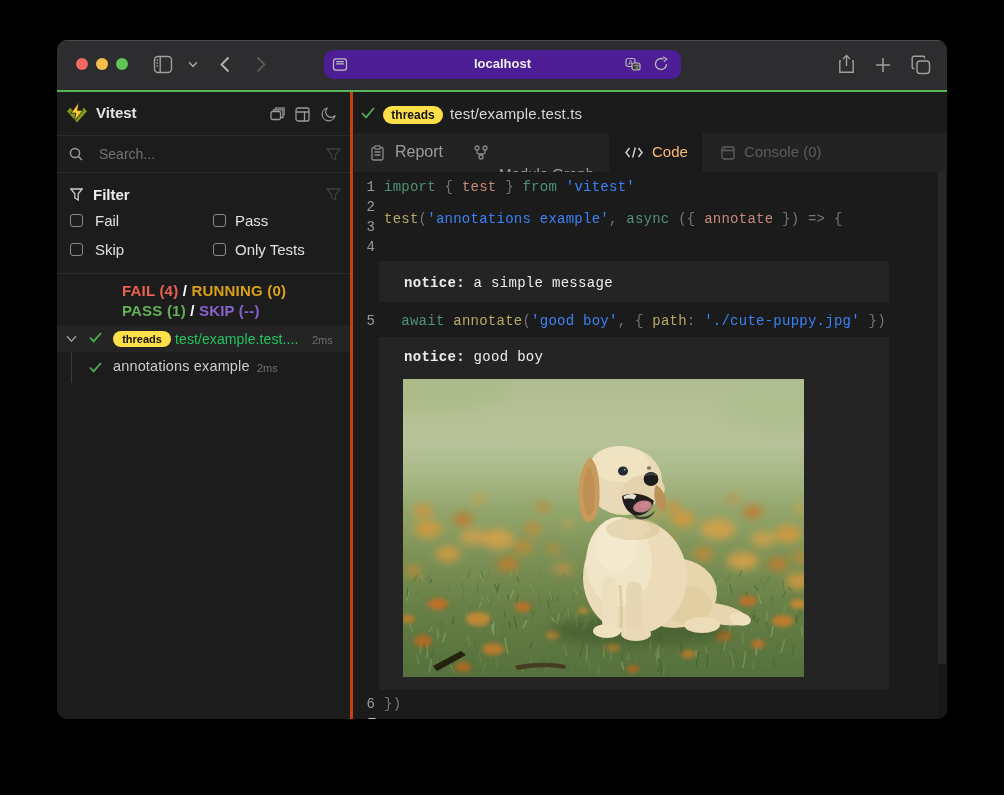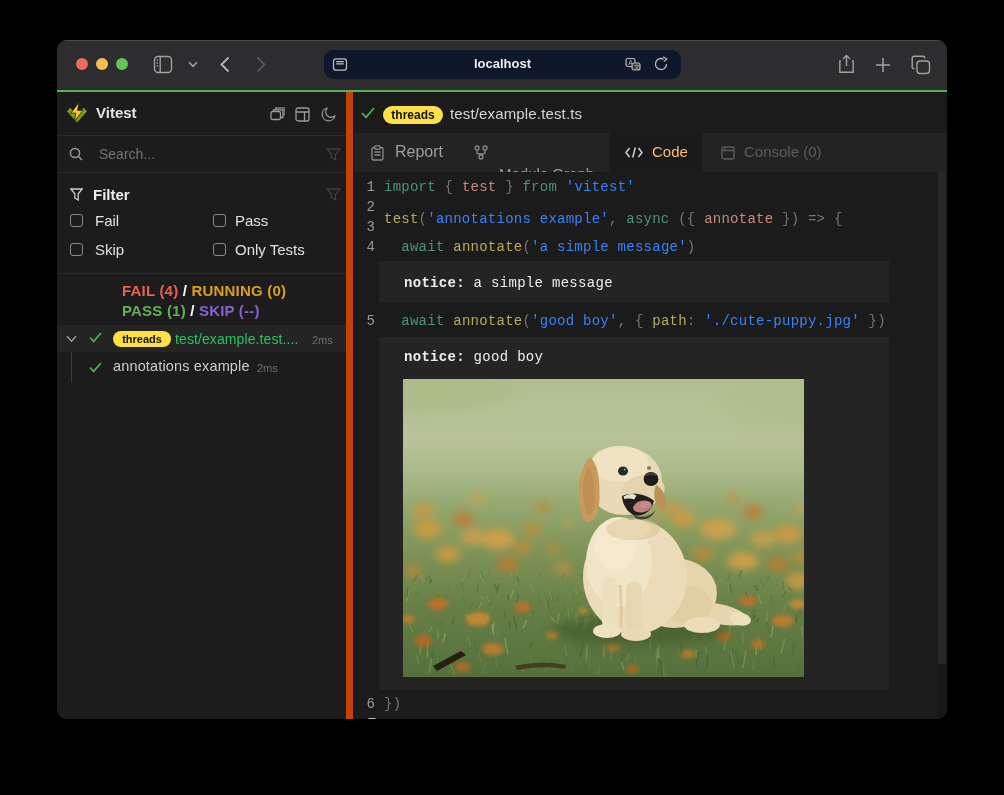--- a/index.html
+++ b/index.html
@@ -2,24 +2,24 @@
 <html><head>
 <meta charset="utf-8">
 <style>
   * { margin:0; padding:0; box-sizing:border-box; }
   html,body { width:1004px; height:795px; background:#000; font-family:"Liberation Sans", sans-serif; overflow:hidden; }
   .window { position:absolute; left:57px; top:40px; width:890px; height:679px; border-radius:10px; background:#1b1b1b; overflow:hidden; }
   .toolbar { position:absolute; left:0; top:0; width:100%; height:50px; background:#2d2d2f; box-shadow: inset 0 1px 0 #4a4a4c; }
   .tl { position:absolute; top:58px; width:12px; height:12px; border-radius:50%; transform:translate(-50%,-50%); }
   .greenline { position:absolute; left:0; top:50px; width:100%; height:2px; background:#57b157; }
   .dot-red { background:#ec6a5e; } .dot-yel { background:#f4bf4f; } .dot-grn { background:#61c554; }
-  .addrbar { position:absolute; left:267px; top:10px; width:357px; height:29px; border-radius:9px; background:#0f172a; }
+  .addrbar { position:absolute; left:267px; top:10px; width:357px; height:29px; border-radius:9px; background:#4c1d95; }
   .addrtext { position:absolute; width:100%; text-align:center; top:6px; font-size:13px; color:#ededed; font-weight:600;}
   .icon { position:absolute; color:#a0a0a0; }
-  .sidebar { position:absolute; left:0; top:52px; width:296px; bottom:0; background:#1c1c1c; border-right:7px solid #c2410c; }
+  .sidebar { position:absolute; left:0; top:52px; width:296px; bottom:0; background:#1c1c1c; border-right:3px solid #c2410c; }
   .main { position:absolute; left:297px; top:52px; right:0; bottom:0; background:#1b1b1b; }
   .divider { position:absolute; left:0; width:100%; height:1px; background:#2a2a2a; }
   .mono { font-family:"Liberation Mono", monospace; }
   .cm-line { position:absolute; font-family:"Liberation Mono",monospace; font-size:14px; letter-spacing:0.25px; white-space:pre; line-height:20px; }
   .lnum { position:absolute; font-family:"Liberation Mono",monospace; font-size:14px; color:#9a9a9a; text-align:right; width:21px; line-height:20px;}
   .kw { color:#4d9375; } .str { color:#3b82f6; } .pun { color:#757575; } .fn { color:#b8a965; } .var { color:#c98a7d; }
   .notice { position:absolute; left:24px; width:510px; background:#242425; }
   .chk { width:13px; height:13px; border:1.5px solid #8a8a8a; border-radius:3px; display:inline-block; background:transparent; }
   .pill { background:#fde047; color:#111; border-radius:9px; font-weight:700; }
 </style>
@@ -194,21 +194,20 @@
 
     <div style="position:absolute; left:0; top:80px; width:100%; bottom:0; background:#1b1b1b;"></div>
     <div class="lnum" style="left:0; width:21px; top:85px;">1</div>
     <div class="lnum" style="left:0; width:21px; top:105px;">2</div>
     <div class="lnum" style="left:0; width:21px; top:125px;">3</div>
     <div class="lnum" style="left:0; width:21px; top:145px;">4</div>
     <div class="lnum" style="left:0; width:21px; top:219px;">5</div>
     <div class="lnum" style="left:0; width:21px; top:602px;">6</div>
     <div class="cm-line" style="left:30px; top:85px;"><span class="kw">import</span><span class="pun"> { </span><span class="var">test</span><span class="pun"> } </span><span class="kw">from</span> <span class="str">'vitest'</span></div>
     <div class="cm-line" style="left:30px; top:117px;"><span class="fn">test</span><span class="pun">(</span><span class="str">'annotations example'</span><span class="pun">, </span><span class="kw">async</span><span class="pun"> ({ </span><span class="var">annotate</span><span class="pun"> }) =&gt; {</span></div>
-    <div class="cm-line" style="left:30px; top:145px;"><span class="pun">  </span><span class="kw">await</span> <span class="fn">annotate</span><span class="pun">(</span><span class="str">'a simple message'</span><span class="pun">)</span></div>
     <div class="notice" style="top:169px; height:41px; left:25px; width:510px;">
       <div class="mono" style="position:absolute; left:25px; top:14px; font-size:14px; letter-spacing:0.3px; color:#ededed;"><b>notice:</b> a simple message</div>
     </div>
     <div class="cm-line" style="left:30px; top:219px;"><span class="pun">  </span><span class="kw">await</span> <span class="fn">annotate</span><span class="pun">(</span><span class="str">'good boy'</span><span class="pun">, { </span><span class="fn">path</span><span class="pun">: </span><span class="str">'./cute-puppy.jpg'</span><span class="pun"> })</span></div>
     <div class="notice" style="top:245px; height:353px; left:25px; width:510px;">
       <div class="mono" style="position:absolute; left:25px; top:12px; font-size:14px; letter-spacing:0.3px; color:#ededed;"><b>notice:</b> good boy</div>
       <div style="position:absolute; left:24px; top:42px; width:401px; height:298px; background:#8a9b6b;" id="puppy"><svg width="401" height="298" viewBox="0 0 401 298">
             <defs>
 <linearGradient id="bgg" x1="0" y1="0" x2="0" y2="1">
 <stop offset="0" stop-color="#a2b183"></stop>

